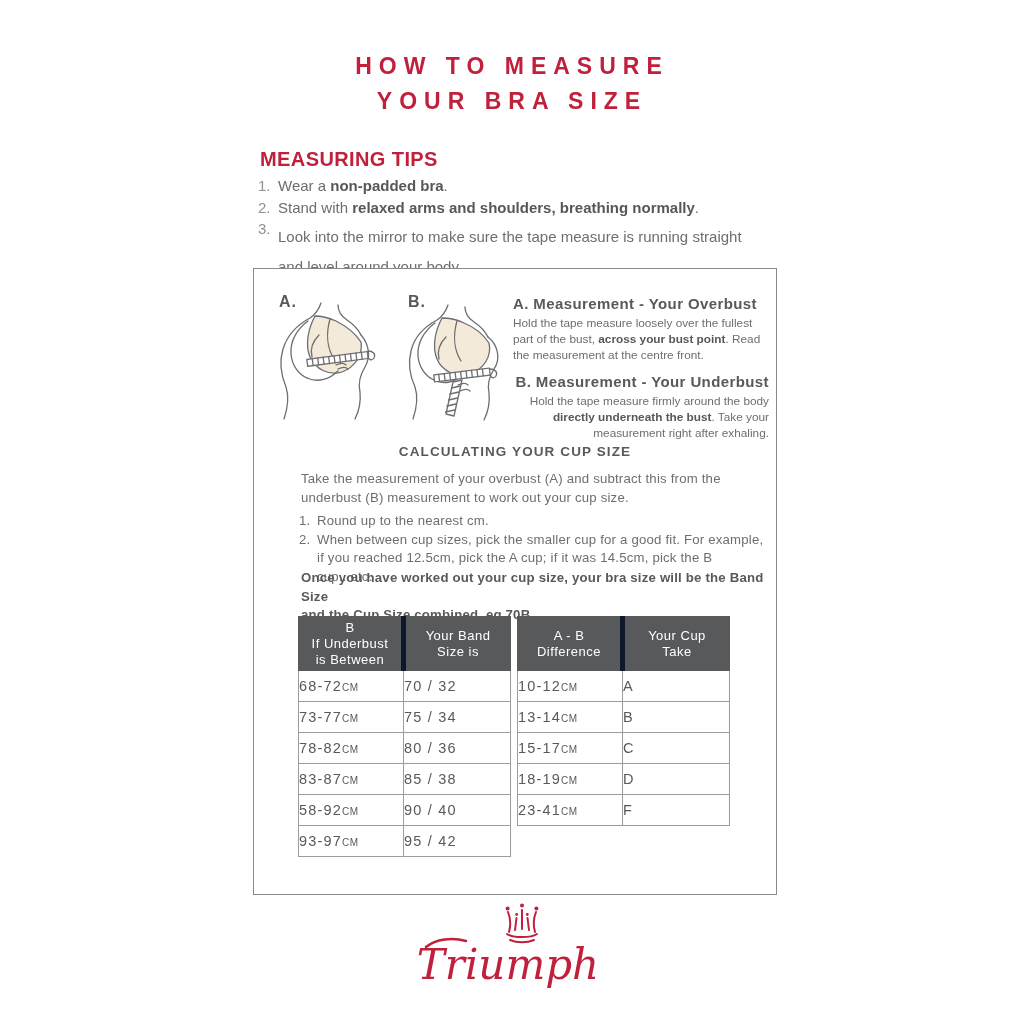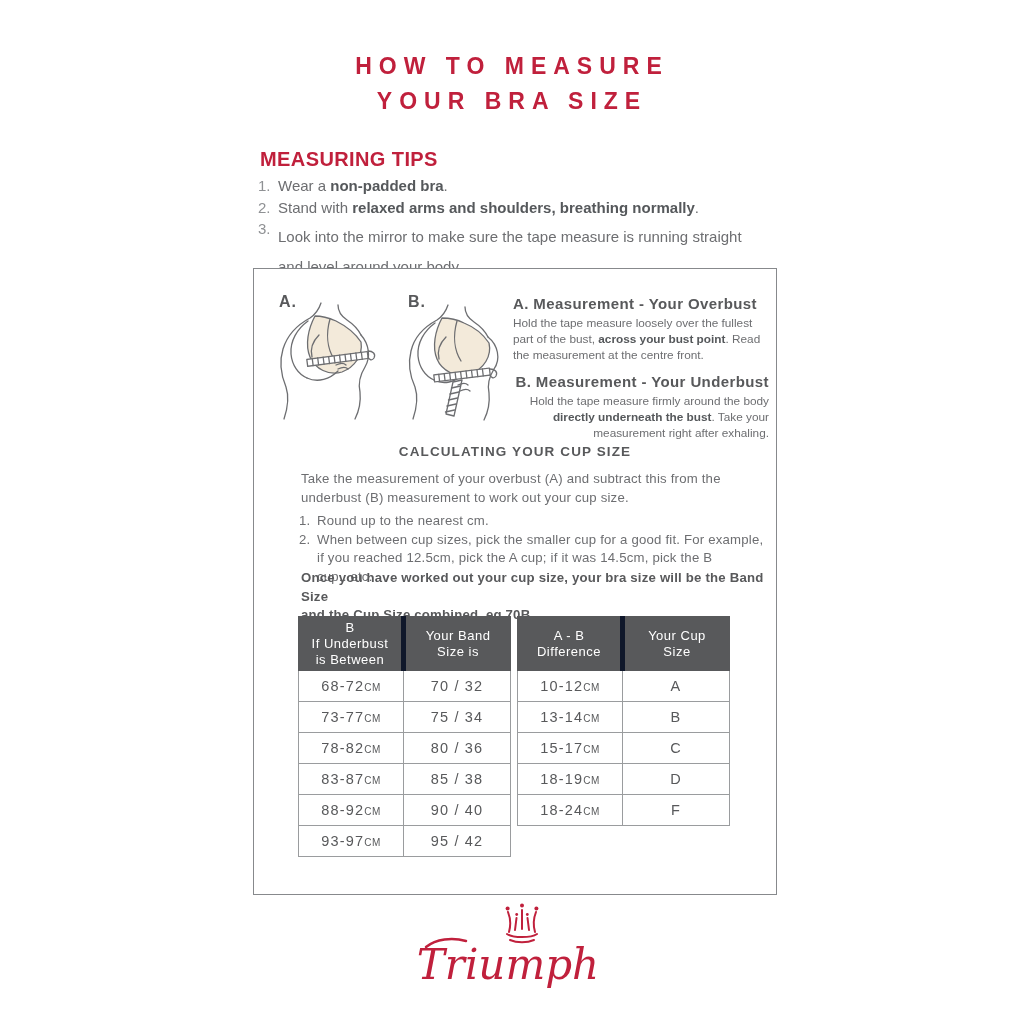--- a/index.html
+++ b/index.html
@@ -76,21 +76,21 @@
   .band-table{left:44px;top:347px;width:212px;}
   .cup-table{left:263px;top:347px;width:212px;}
   .size-table th{
     background:var(--dark);color:#fff;font-weight:normal;
     font-size:13px;line-height:16px;height:54px;letter-spacing:.5px;
     border:1px solid var(--dark);vertical-align:middle;text-align:center;
   }
   .size-table th + th{border-left:5px solid #0f172a;}
   .size-table th .ln{display:block;}
   .size-table td{
-    border:1px solid var(--tborder);height:31px;text-align:center;vertical-align:middle;
+    border:1px solid var(--tborder);height:31px;text-align:left;vertical-align:middle;
     font-size:14.5px;color:var(--dark);letter-spacing:1.2px;
   }
   .unit{font-size:10px;letter-spacing:.5px;}
 
   
   .logo{left:0;top:901px;width:1015px;display:flex;justify-content:center;}
 </style>
 </head>
 <body>
 
@@ -237,21 +237,21 @@
     </tr>
     <tr>
       <td><span>78-82</span><span class="unit">CM</span></td>
       <td>80 / 36</td>
     </tr>
     <tr>
       <td><span>83-87</span><span class="unit">CM</span></td>
       <td>85 / 38</td>
     </tr>
     <tr>
-      <td><span>88-92</span><span class="unit">CM</span></td>
+      <td><span>58-92</span><span class="unit">CM</span></td>
       <td>90 / 40</td>
     </tr>
     <tr>
       <td><span>93-97</span><span class="unit">CM</span></td>
       <td>95 / 42</td>
     </tr>
   </tbody>
     </table>
 
   <table class="abs size-table cup-table">
@@ -260,41 +260,41 @@
         <col style="width:107px">
       </colgroup>
     <tbody>
         <tr>
       <th>
         <span class="ln">A - B</span>
         <span class="ln">Difference</span>
       </th>
       <th>
         <span class="ln">Your Cup</span>
-        <span class="ln">Size</span>
+        <span class="ln">Take</span>
       </th>
     </tr>
     <tr>
       <td><span>10-12</span><span class="unit">CM</span></td>
       <td>A</td>
     </tr>
     <tr>
       <td><span>13-14</span><span class="unit">CM</span></td>
       <td>B</td>
     </tr>
     <tr>
       <td><span>15-17</span><span class="unit">CM</span></td>
       <td>C</td>
     </tr>
     <tr>
       <td><span>18-19</span><span class="unit">CM</span></td>
       <td>D</td>
     </tr>
     <tr>
-      <td><span>18-24</span><span class="unit">CM</span></td>
+      <td><span>23-41</span><span class="unit">CM</span></td>
       <td>F</td>
     </tr>
   </tbody>
     </table>
 
 </div>
 
 <div class="abs logo">
   <svg width="200" height="92" viewBox="0 0 200 92">
 

